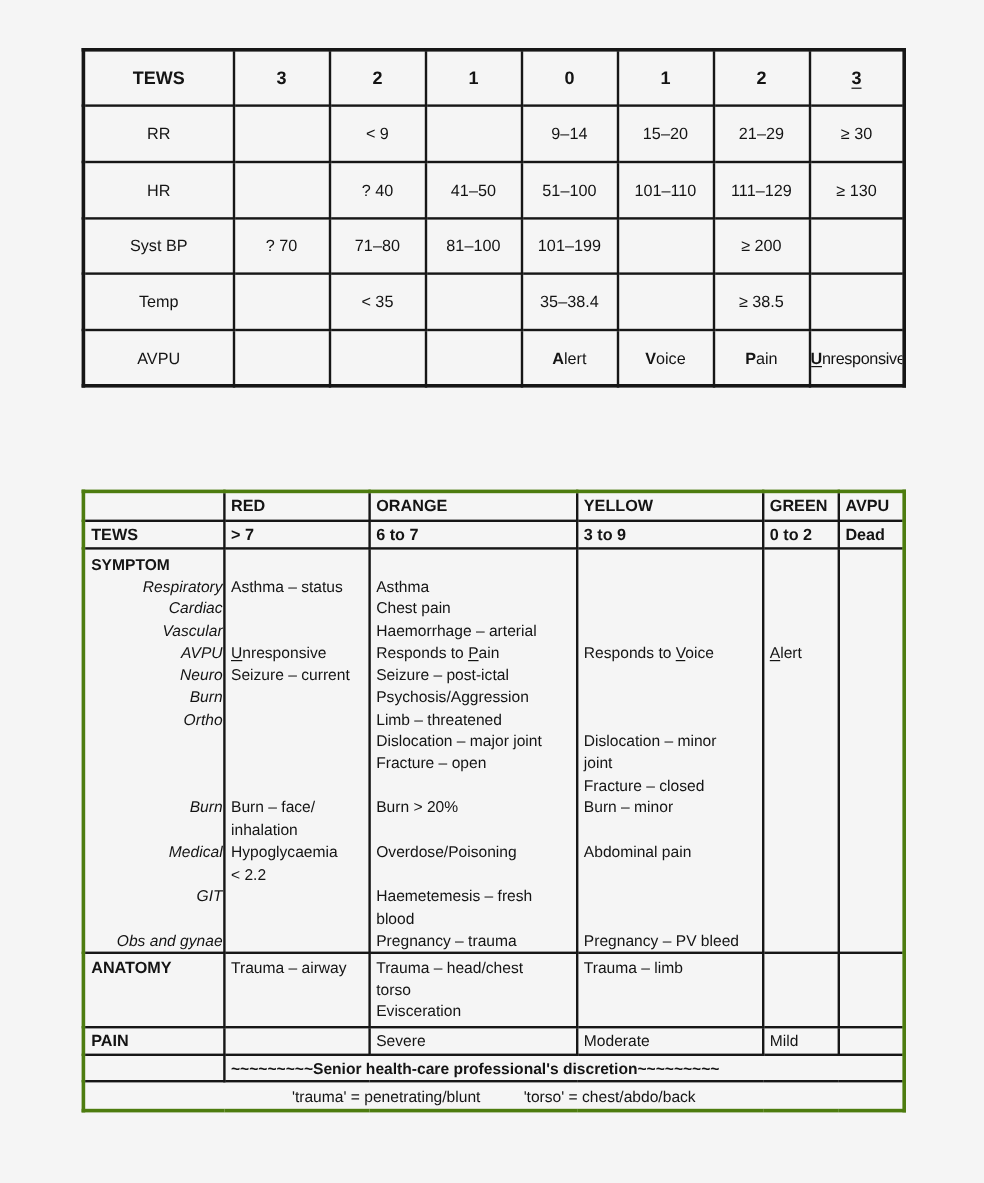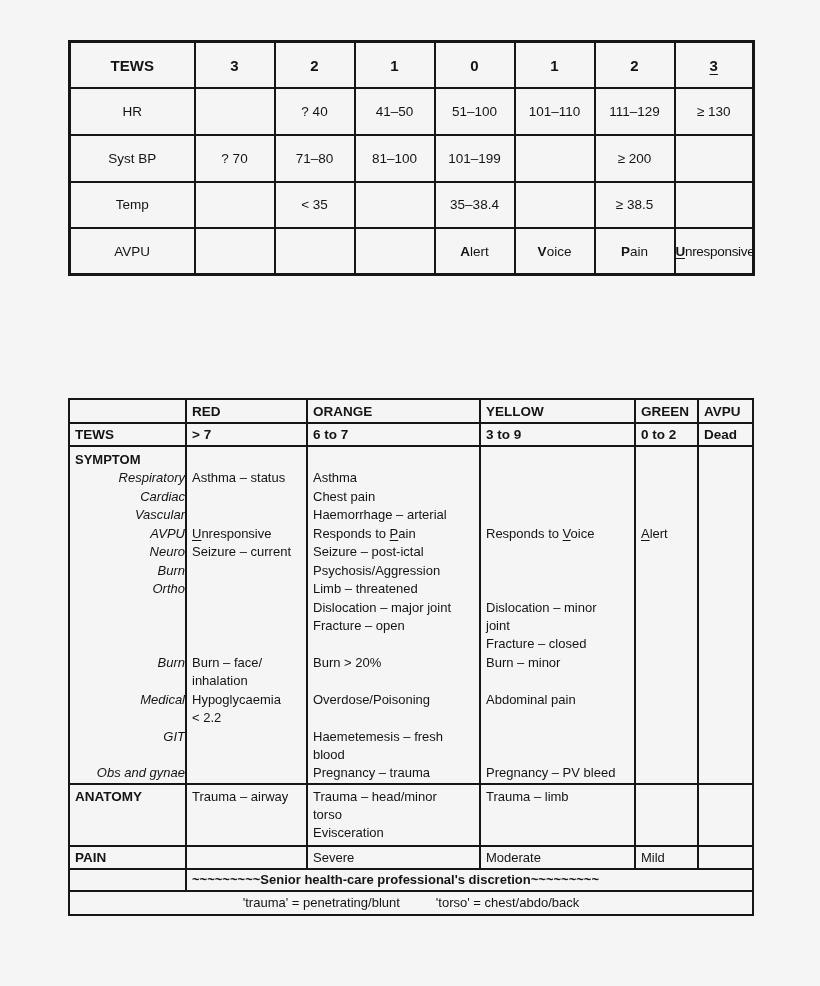--- a/index.html
+++ b/index.html
@@ -25,21 +25,21 @@
   .prewrap{white-space:pre-line;line-height:1.3;}
   .small{font-size:12px;}
   .avpu-cell{font-size:12.5px;}
   .avpu-tight{font-size:11px;letter-spacing:-0.3px;}
   .bld{font-weight:bold;}
   .itl{font-style:italic;text-align:right;}
   .u{text-decoration:underline;text-underline-offset:2px;}
   .hdr-u{text-decoration:underline;text-underline-offset:3px;}
 
   
-  #t2{position:absolute;left:68px;top:398px;width:684px;border:1px solid #4d7c0f;}
+  #t2{position:absolute;left:68px;top:408px;width:684px;border:3px solid #4d7c0f;}
   #t2 td{
     border:2px solid #161616;
     text-align:left;vertical-align:middle;
     font-size:13px;padding:1px 5px;overflow:hidden;
   }
   #t2 .hdr2{font-weight:bold;font-size:13.5px;}
   .rh-hdr{height:24px;}
   .rh-s{height:23px;}
   .rh-sym{height:336px;}
   .rh-anat{height:62px;}
@@ -73,20 +73,30 @@
       <td class="hdr">TEWS</td>
       <td class="hdr">3</td>
       <td class="hdr">2</td>
       <td class="hdr">1</td>
       <td class="hdr">0</td>
       <td class="hdr">1</td>
       <td class="hdr">2</td>
       <td class="hdr"><span class="hdr-u">3</span></td>
     </tr>
     <tr>
+      <td>RR</td>
+      <td></td>
+      <td>&lt; 9</td>
+      <td></td>
+      <td>9–14</td>
+      <td>15–20</td>
+      <td>21–29</td>
+      <td>≥ 30</td>
+    </tr>
+    <tr>
       <td>HR</td>
       <td></td>
       <td>? 40</td>
       <td>41–50</td>
       <td>51–100</td>
       <td>101–110</td>
       <td>111–129</td>
       <td>≥ 130</td>
     </tr>
     <tr>
@@ -242,21 +252,21 @@
             <div class="sl"></div>
         <div class="sl"><span class="u">A</span><span>lert</span></div>
       </td>
 
       <td class="sym-cell"></td>
     </tr>
 
     <tr class="rh-anat">
       <td class="hdr2 top-cell">ANATOMY</td>
       <td class="top-cell">Trauma – airway</td>
-      <td class="top-cell prewrap">Trauma – head/minor
+      <td class="top-cell prewrap">Trauma – head/chest
 torso
 Evisceration</td>
       <td class="top-cell">Trauma – limb</td>
       <td class="top-cell"></td>
       <td class="top-cell"></td>
     </tr>
 
     <tr class="rh-s">
       <td class="hdr2">PAIN</td>
       <td></td>

